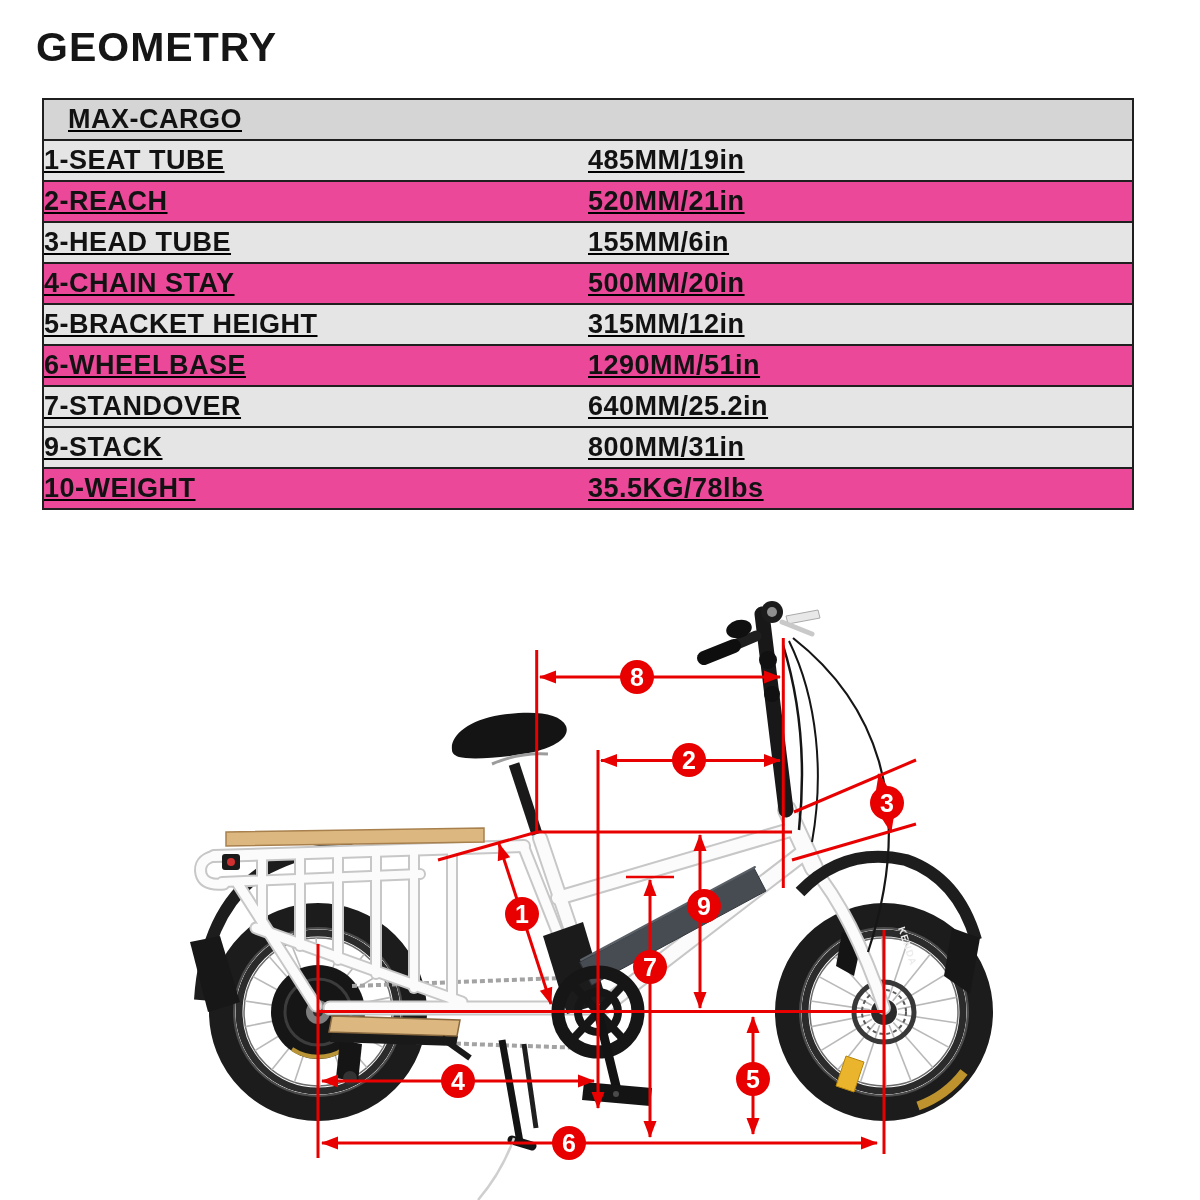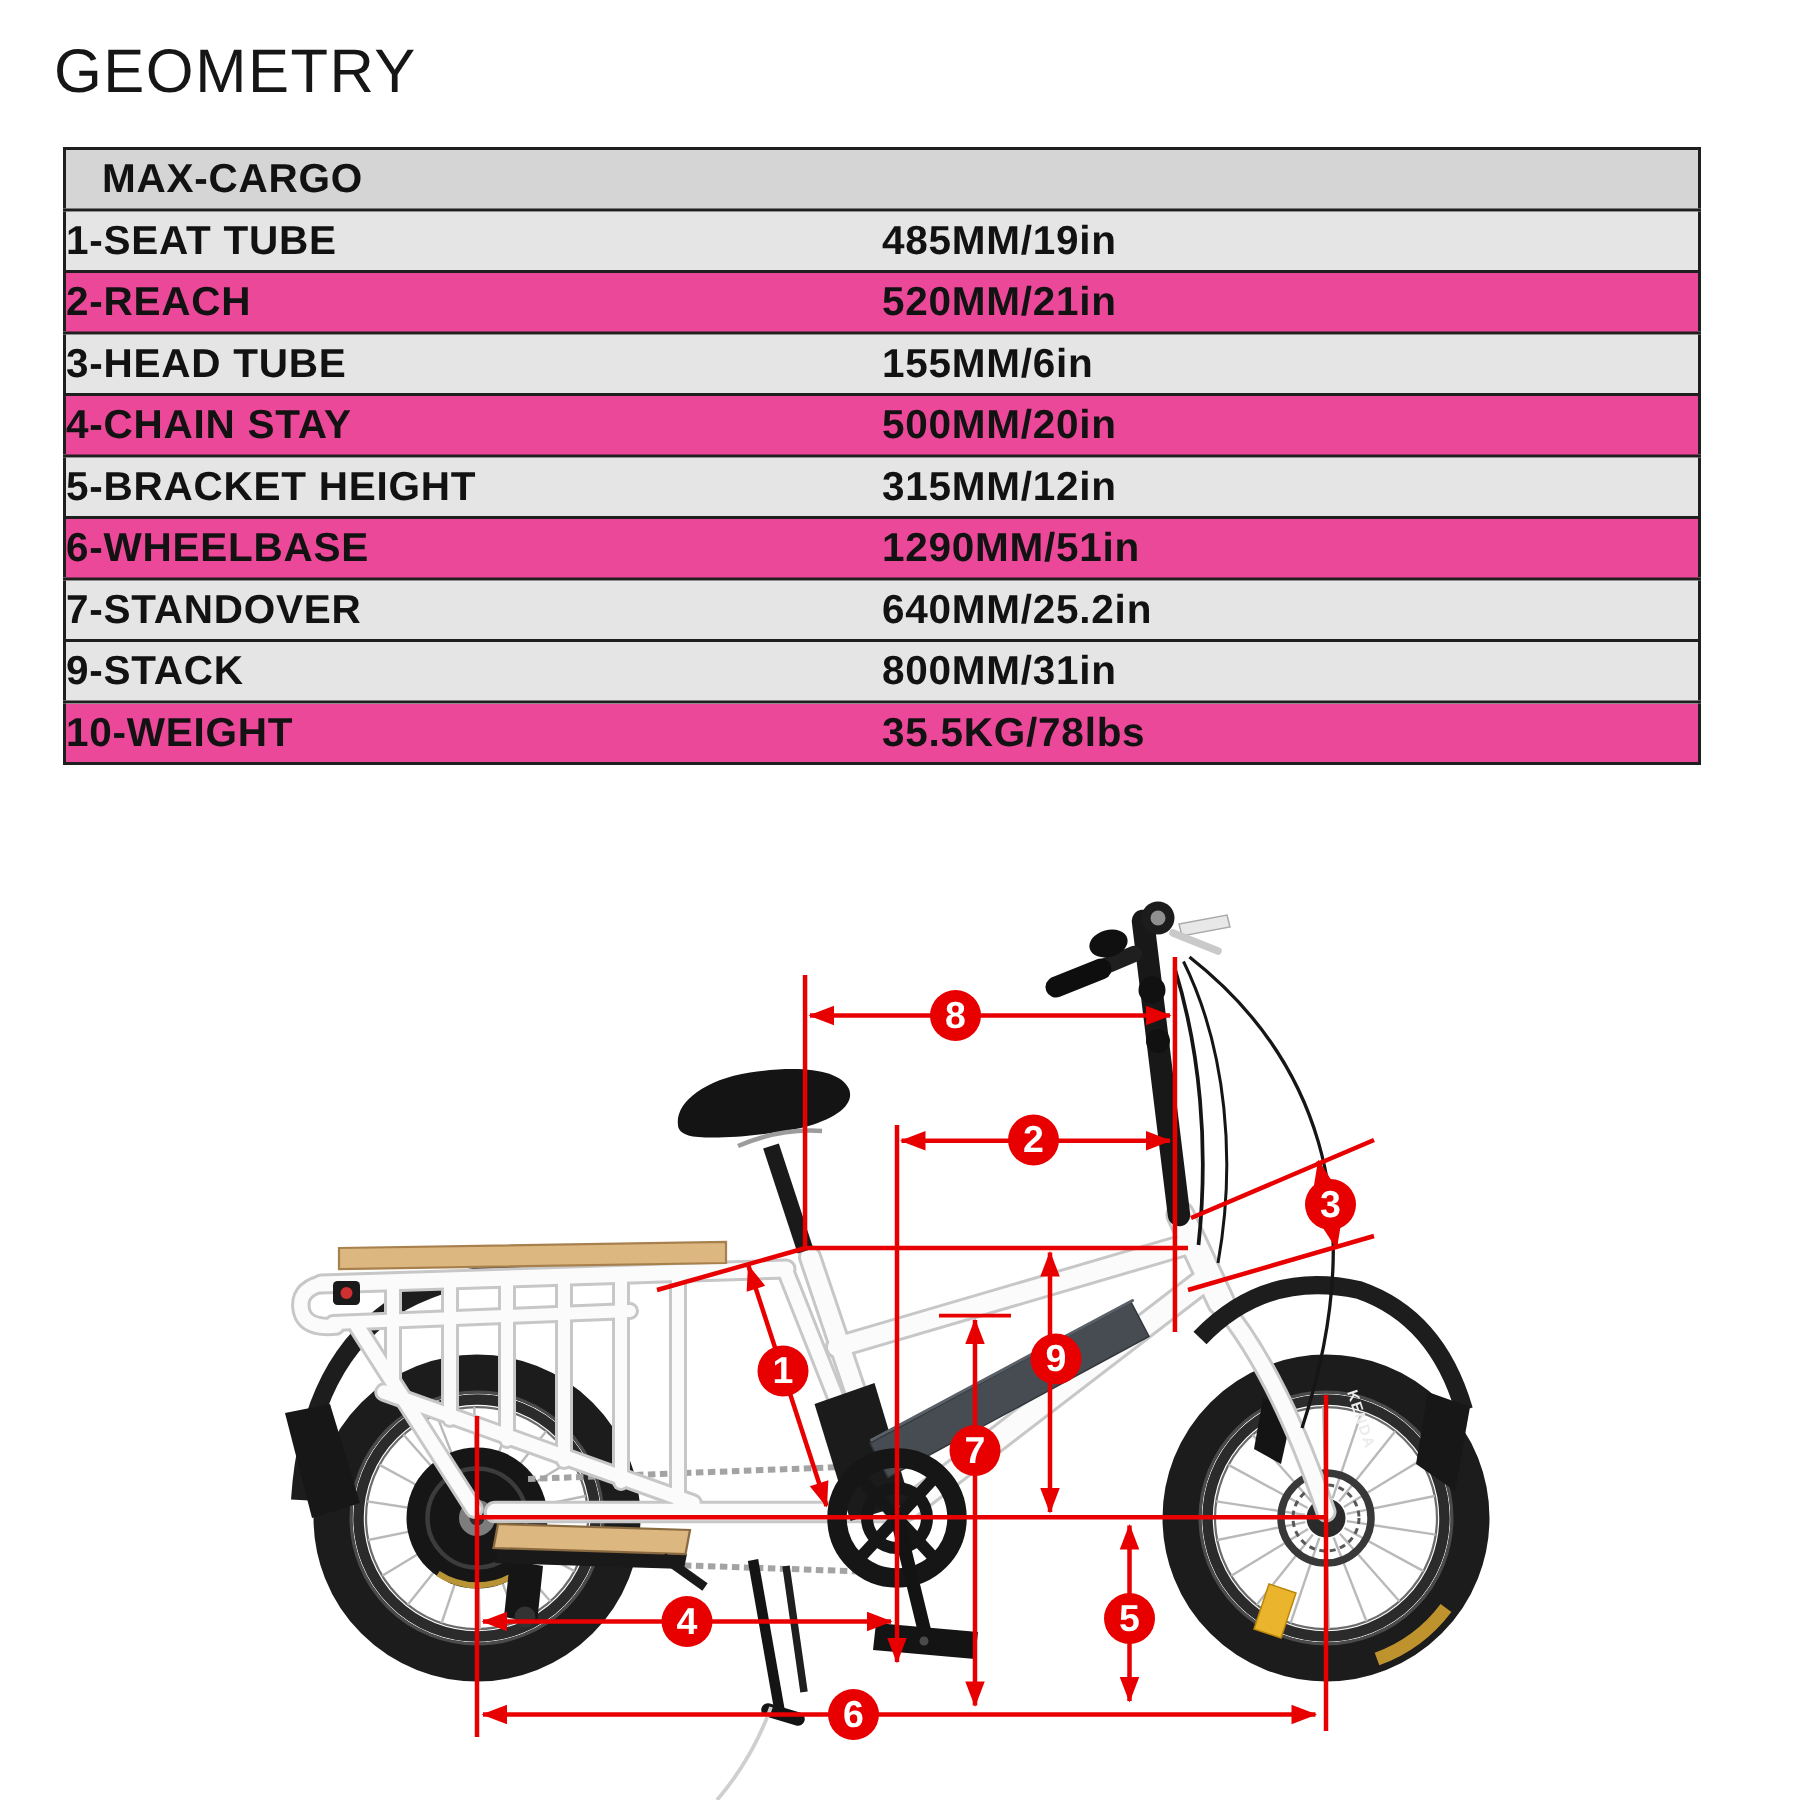--- a/index.html
+++ b/index.html
@@ -1,26 +1,26 @@
 <!DOCTYPE html>
 <html><head>
 <meta charset="utf-8">
 <style>
   html,body{margin:0;padding:0;}
   body{width:1200px;height:1200px;position:relative;background:#fff;overflow:hidden;
        font-family:"Liberation Sans","DejaVu Sans",sans-serif;}
-  .title{position:absolute;left:36px;top:24px;font-size:41px;font-weight:normal;
+  .title{position:absolute;left:36px;top:24px;font-size:41px;font-weight:bold;
          color:#161616;letter-spacing:1px;}
   table.geo{position:absolute;left:42px;top:98px;width:1092px;border-collapse:collapse;
             table-layout:fixed;}
   table.geo,table.geo tr,table.geo td{border:2px solid #1f1f1f;}
   table.geo td{border-left:none;border-right:none;height:39px;padding:0;
                font-size:27px;font-weight:bold;color:#121212;letter-spacing:.5px;
                white-space:nowrap;overflow:hidden;}
-  table.geo{border:2px solid #c2410c;}
+  table.geo{border:2px solid #c2410c;text-decoration:underline;}
   td.lab{padding-left:14px;text-align:left;}
   td.val{padding-right:30px;text-align:left;}
   tr.hdr td{background:#d5d5d5;padding-left:24px;}
   tr.r-odd td{background:#e5e5e5;}
   tr.r-even td{background:#ec4899;}
   svg.fig{position:absolute;left:0;top:0;}
   .callout{position:absolute;width:34px;height:34px;border-radius:50%;
            display:flex;align-items:center;justify-content:center;
            color:#fff;font-size:25px;font-weight:bold;line-height:1;
            transform:translate(-50%,-50%);}

